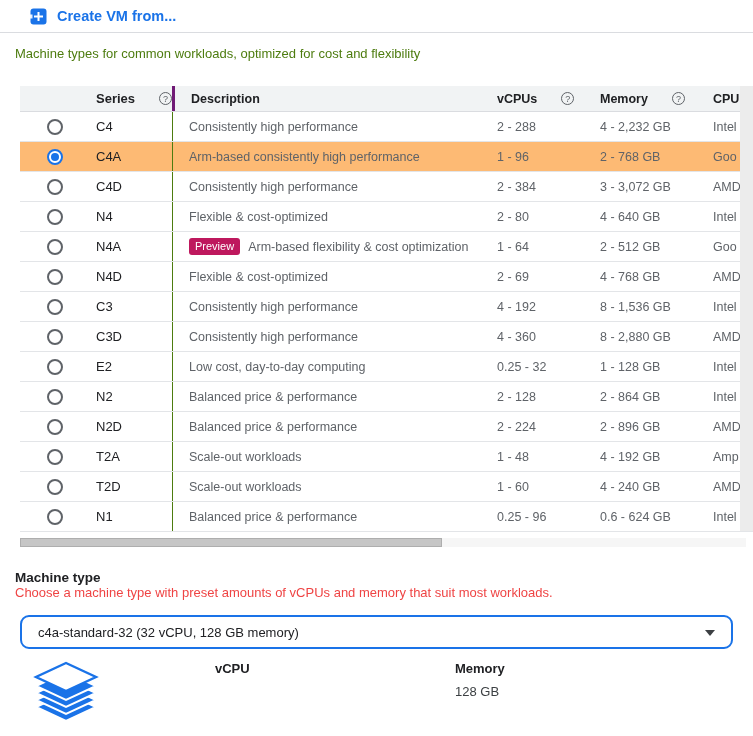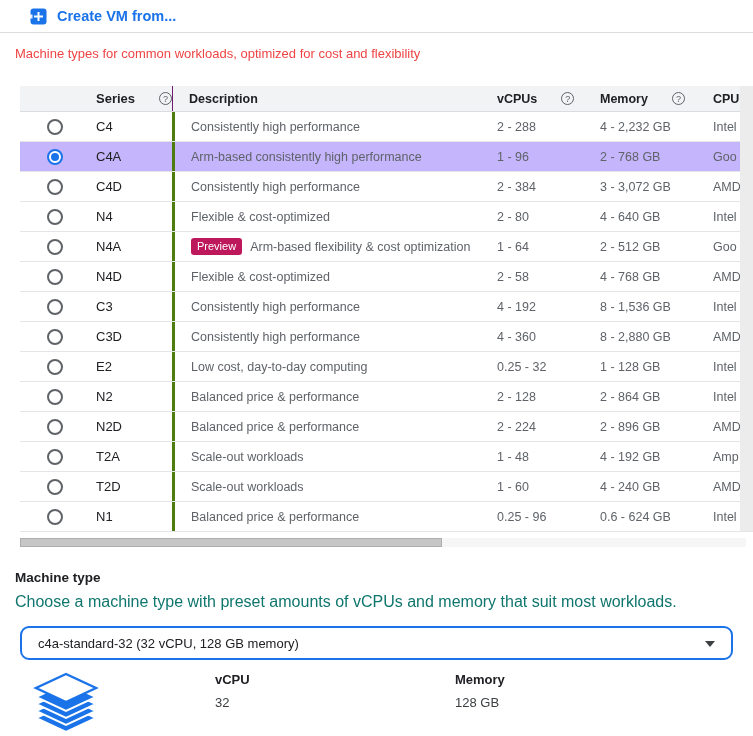--- a/index.html
+++ b/index.html
@@ -18,42 +18,42 @@
   .create-vm {
     display:flex; align-items:center; gap:10px;
     background:none; border:none; cursor:pointer;
     color:#1a73e8; font-size:14.5px; font-weight:bold;
     font-family:"Liberation Sans", sans-serif;
   }
   .create-vm svg { display:block; }
 
   
   .subtitle {
-    margin:13px 0 0 15px; font-size:13px; color:#ef4444;
+    margin:13px 0 0 15px; font-size:13px; color:#4d7c0f;
   }
 
   
   .table-wrap {
     position:relative; margin:25px 0 0 20px; width:733px;
   }
   .thead {
     display:flex; align-items:center; height:26px;
     background:#f1f3f4; border-bottom:1px solid #dadce0;
     font-size:12.5px; font-weight:bold; color:#202124;
   }
   .row {
     display:flex; align-items:center; height:30px;
     border-bottom:1px solid #e3e5e8; background:#fff; cursor:pointer;
   }
-  .row.selected { background:#c4b5fd; }
+  .row.selected { background:#fdba74; }
   .cell { flex:none; overflow:hidden; white-space:nowrap; }
   .c-radio { width:70px; display:flex; justify-content:center; }
   .c-series { width:82px; padding-left:6px; font-size:13px; color:#202124; }
-  .c-desc  { width:325px; padding-left:16px; border-left:3px solid #4d7c0f; align-self:stretch; display:flex; align-items:center; }
-  .thead .c-desc { border-left:1px solid #701a75; }
+  .c-desc  { width:325px; padding-left:16px; border-left:1px solid #4d7c0f; align-self:stretch; display:flex; align-items:center; }
+  .thead .c-desc { border-left:3px solid #701a75; }
   .c-vcpu  { width:103px; }
   .c-mem   { width:113px; }
   .c-cpu   { width:27px; }
   .row .c-desc, .row .c-vcpu, .row .c-mem, .row .c-cpu {
     font-size:12.5px; color:#5f6368;
   }
   .thead .c-desc, .thead .c-vcpu, .thead .c-mem, .thead .c-cpu { color:#202124; }
   .head-label { display:inline-flex; align-items:center; gap:24px; }
 
   .help {
@@ -86,21 +86,21 @@
     position:relative; margin:6px 0 0 20px; width:726px; height:9px; background:#f6f6f6;
   }
   .hscroll-thumb {
     position:absolute; left:0; top:0; height:9px; width:422px;
     background:#c6c6c6; border:1px solid #aeaeae; cursor:pointer;
   }
 
   
   .mt-section { margin:23px 0 0 15px; }
   .mt-heading { font-size:13.5px; font-weight:bold; color:#202124; }
-  .mt-desc { margin-top:8px; font-size:16px; color:#0f766e; }
+  .mt-desc { font-size:13px; color:#ef4444; }
 
   .select-box {
     position:relative; margin:15px 0 0 5px; width:713px; height:34px;
     border:2px solid #1a73e8; border-radius:9px; background:#fff;
     display:flex; align-items:center; padding:0 16px; cursor:pointer;
   }
   .select-value { font-size:13px; color:#202124; }
   .caret {
     position:absolute; right:16px; top:13px;
     width:0; height:0; border-left:5px solid transparent;
@@ -232,21 +232,21 @@
 
   <div class="row">
     <div class="cell c-radio">
       <span class="radio"></span>
     </div>
     <div class="cell c-series series-cell">N4D</div>
     <div class="cell c-desc">
 
       <span class="desc-text">Flexible &amp; cost-optimized</span>
     </div>
-    <div class="cell c-vcpu vcpu-cell">2 - 58</div>
+    <div class="cell c-vcpu vcpu-cell">2 - 69</div>
     <div class="cell c-mem mem-cell">4 - 768 GB</div>
     <div class="cell c-cpu cpu-cell">AMD</div>
   </div>
 
   <div class="row">
     <div class="cell c-radio">
       <span class="radio"></span>
     </div>
     <div class="cell c-series series-cell">C3</div>
     <div class="cell c-desc">
@@ -375,20 +375,19 @@
   <div class="mt-details">
     <svg class="stack-icon" viewBox="0 0 68 64">
       <path d="M34,32 L64,46 L34,60 L4,46 Z" fill="#1a73e8" stroke="#fff" stroke-width="2"></path>
       <path d="M34,25 L64,39 L34,53 L4,39 Z" fill="#1a73e8" stroke="#fff" stroke-width="2"></path>
       <path d="M34,18 L64,32 L34,46 L4,32 Z" fill="#1a73e8" stroke="#fff" stroke-width="2"></path>
       <path d="M34,11 L64,25 L34,39 L4,25 Z" fill="#1a73e8" stroke="#fff" stroke-width="2"></path>
       <path d="M34,2 L64,16 L34,30 L4,16 Z" fill="#fff" stroke="#1a73e8" stroke-width="2.4"></path>
     </svg>
     <div class="detail-col-1">
       <div class="detail-label">vCPU</div>
-      <div class="detail-value">32</div>
     </div>
     <div class="detail-col-2">
       <div class="detail-label">Memory</div>
       <div class="detail-value">128 GB</div>
     </div>
   </div>
 </div>
 
 </body></html>

